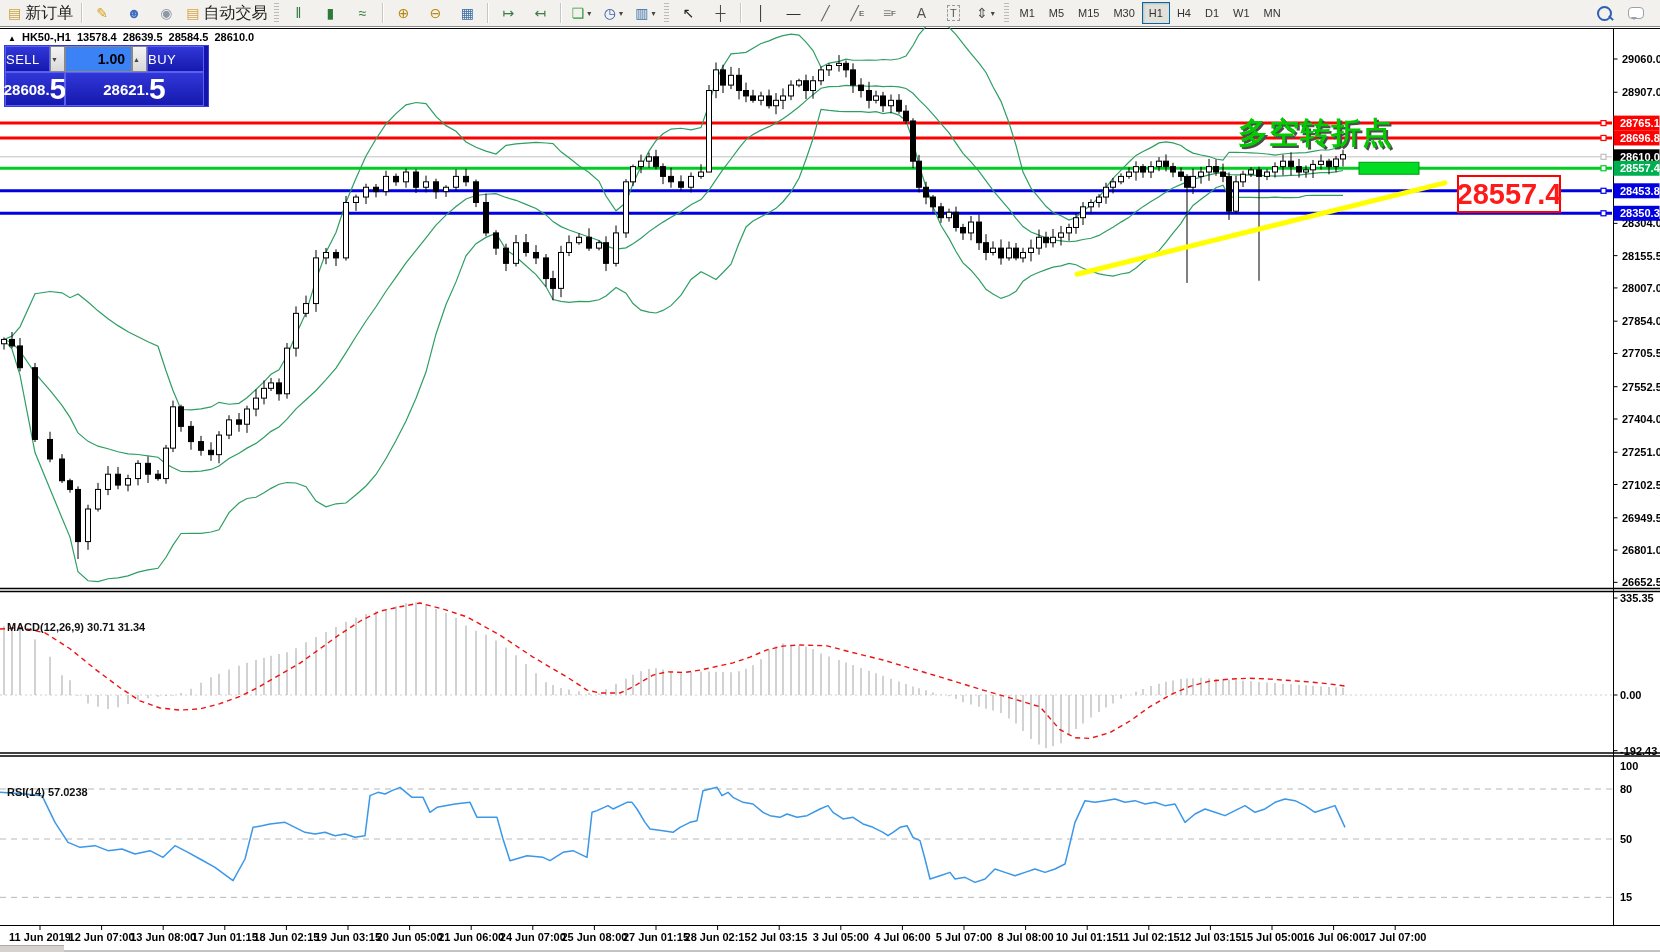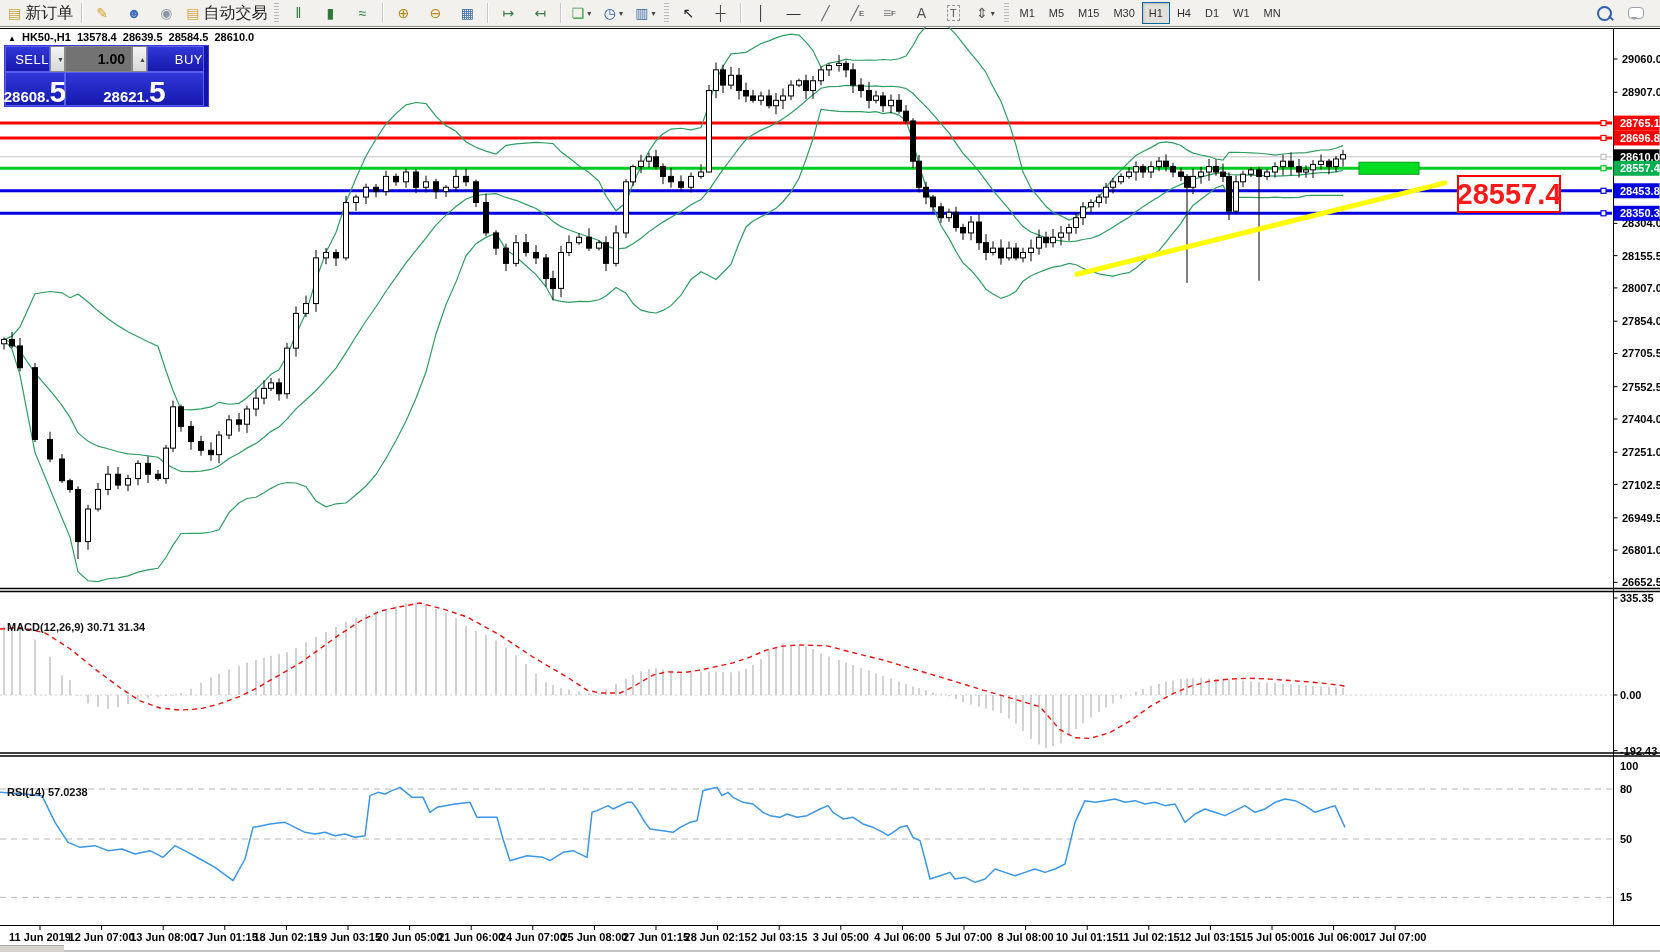--- a/index.html
+++ b/index.html
@@ -24,27 +24,27 @@
   .icon-chat{width:14px;height:10px;border:1.5px solid #9aa0a8;border-radius:4px;position:relative;display:inline-block;background:#fff;}
   .icon-chat::after{content:"";position:absolute;left:2px;top:9px;border:3px solid transparent;border-top-color:#9aa0a8;}
   
   #chart-svg{position:absolute;left:0;top:27px;}
   #quote-header{position:absolute;left:8px;top:31px;font-size:11px;font-weight:bold;color:#000;z-index:4;}
   #quote-header span{margin-right:3px;}
   
   #trade-widget{position:absolute;left:4px;top:45px;width:203px;height:60px;z-index:4;
     background:#1313ad;border:1px solid #3a3ae0;display:grid;
     grid-template-columns:45px 15px 67px 15px 57px;grid-template-rows:26px 34px;}
-  .tw-cell{display:flex;align-items:center;justify-content:flex-end;color:#fff;}
+  .tw-cell{display:flex;align-items:center;justify-content:flex-start;color:#fff;}
   .tw-btnface{background:linear-gradient(#3137d8,#1519ae);border:1px solid #5a60ee;box-sizing:border-box;}
   #tw-sell-label,#tw-buy-label{font-size:13px;letter-spacing:.5px;}
   .tw-spin{background:linear-gradient(#f4f4f4,#d8d8d8);border:1px solid #888;color:#444;font-size:7px;box-sizing:border-box;}
-  #tw-volume{background:#737373;color:#000;font-size:14px;font-weight:bold;text-align:center;border:1px solid #888;box-sizing:border-box;
+  #tw-volume{background:#3b82f6;color:#000;font-size:14px;font-weight:bold;text-align:center;border:1px solid #888;box-sizing:border-box;
     display:flex;align-items:center;justify-content:flex-end;padding-right:6px;}
-  .tw-price{font-size:15px;font-weight:bold;display:flex;align-items:flex-end;justify-content:center;}
+  .tw-price{font-size:15px;font-weight:bold;display:flex;align-items:center;justify-content:center;}
   .tw-price .big{font-size:30px;font-weight:bold;line-height:26px;}
   
   #annotation{position:absolute;left:1238px;top:113px;font-size:30px;font-weight:bold;color:#00cc00;
     text-shadow:2px 2px 0 #4d4d4d;z-index:4;letter-spacing:1px;}
   #price-label-box{position:absolute;left:1457px;top:175px;width:100px;height:34px;background:#fff;
     border:2px solid #ff0000;color:#ff1a1a;font-size:29px;font-weight:bold;display:flex;align-items:center;
     justify-content:center;z-index:4;}
   #macd-label{position:absolute;left:7px;top:621px;font-size:11px;font-weight:bold;color:#111;z-index:4;}
   #rsi-label{position:absolute;left:7px;top:786px;font-size:11px;font-weight:bold;color:#111;z-index:4;text-align:center;}
   #status-stub{position:absolute;left:0;top:945px;width:64px;height:7px;background:#d6d3ce;border-top:1px solid #aaa;z-index:4;}
@@ -822,19 +822,20 @@
     <div class="tw-cell tw-btnface tw-price" style="grid-column:1/3">
       <span>28608.</span>
       <span class="big">5</span>
     </div>
     <div class="tw-cell tw-btnface tw-price" style="grid-column:3/6">
       <span>28621.</span>
       <span class="big">5</span>
     </div>
   </div>
 
+  <div id="annotation">多空转折点</div>
   <div id="price-label-box">
     <span>28557.4</span>
   </div>
   <div id="macd-label">MACD(12,26,9) 30.71 31.34</div>
   <div id="rsi-label">RSI(14) 57.0238</div>
   <div id="status-stub"></div>
 </div>
 
 </body></html>

